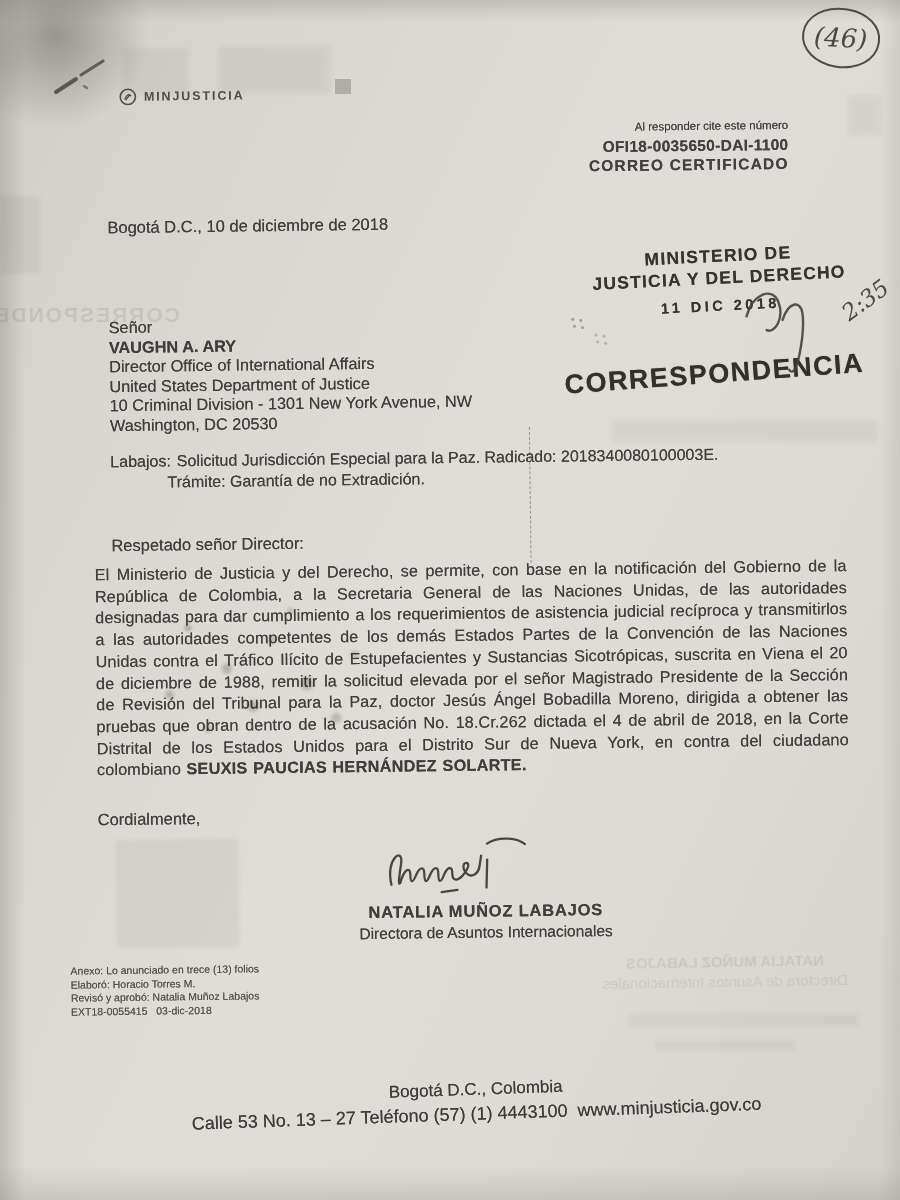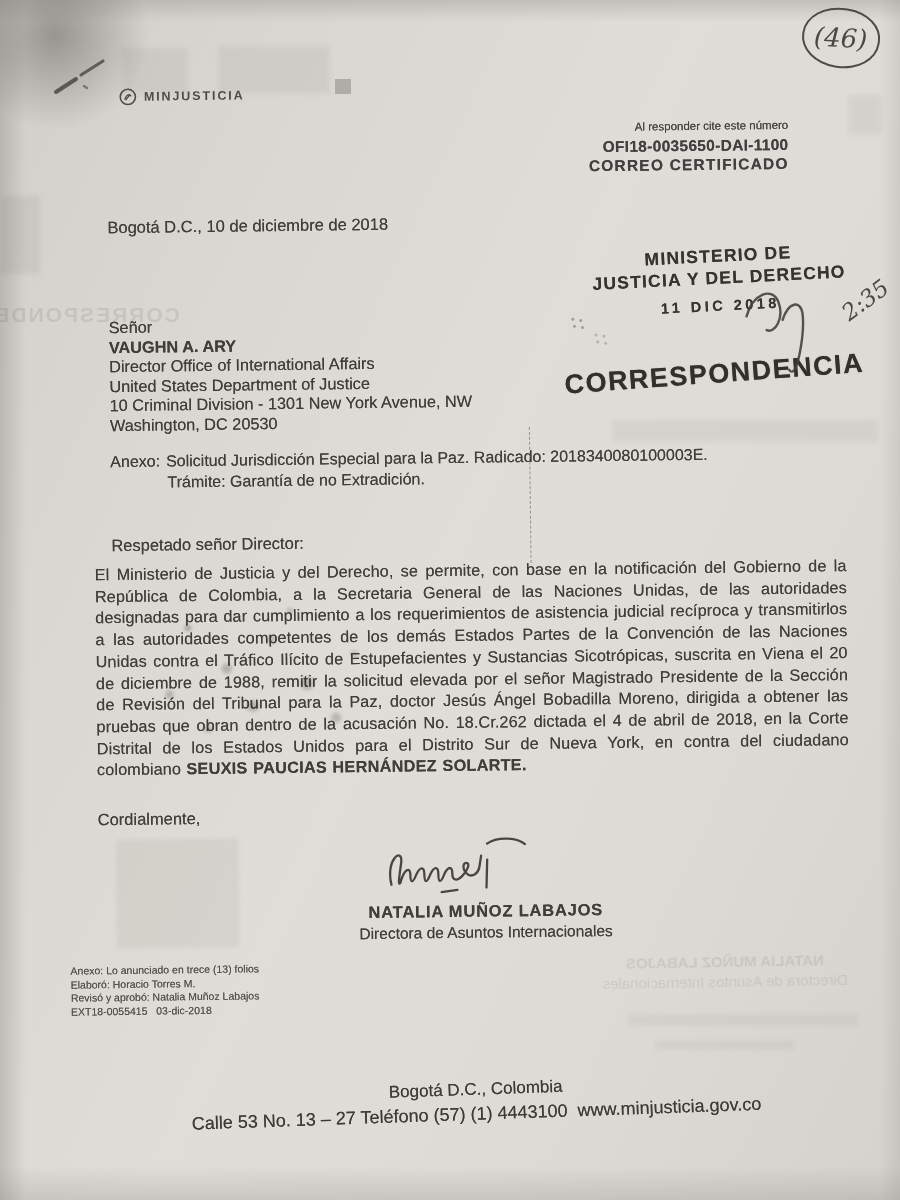--- a/index.html
+++ b/index.html
@@ -135,21 +135,21 @@
       <div>Señor</div>
       <div class="nm">VAUGHN A. ARY</div>
       <div>Director Office of International Affairs</div>
       <div>United States Department of Justice</div>
       <div>10 Criminal Division - 1301 New York Avenue, NW</div>
       <div>Washington, DC 20530</div>
     </div>
 
     <div class="abs subject ink" style="left:112px;top:447px;">
       <div>
-        <span style="margin-right:6px;">Anexo:</span><span>Solicitud Jurisdicción Especial para la Paz. Radicado: 2018340080100003E.</span>
+        <span style="margin-right:6px;">Labajos:</span><span>Solicitud Jurisdicción Especial para la Paz. Radicado: 2018340080100003E.</span>
       </div>
       <div class="ind">Trámite: Garantía de no Extradición.</div>
     </div>
 
     <div class="abs dotline" style="left:531px;top:428px;height:136px;"></div>
 
     <div class="abs ink" style="left:112px;top:532px;font-size:16.5px;">Respetado señor Director:</div>
 
     <div class="abs body ink" style="left:95px;top:560px;">
       <span>El Ministerio de Justicia y del Derecho, se permite, con base en la notificación del Gobierno de la República de Colombia, a la Secretaria General de las Naciones Unidas, de las autoridades designadas para dar cumplimiento a los requerimientos de asistencia judicial recíproca y transmitirlos a las autoridades competentes de los demás Estados Partes de la Convención de las Naciones Unidas contra el Tráfico Ilícito de Estupefacientes y Sustancias Sicotrópicas, suscrita en Viena el 20 de diciembre de 1988, remitir la solicitud elevada por el señor Magistrado Presidente de la Sección de Revisión del Tribunal para la Paz, doctor Jesús Ángel Bobadilla Moreno, dirigida a obtener las pruebas que obran dentro de la acusación No. 18.Cr.262 dictada el 4 de abril de 2018, en la Corte Distrital de los Estados Unidos para el Distrito Sur de Nueva York, en contra del ciudadano colombiano </span><b>SEUXIS PAUCIAS HERNÁNDEZ SOLARTE.</b>

